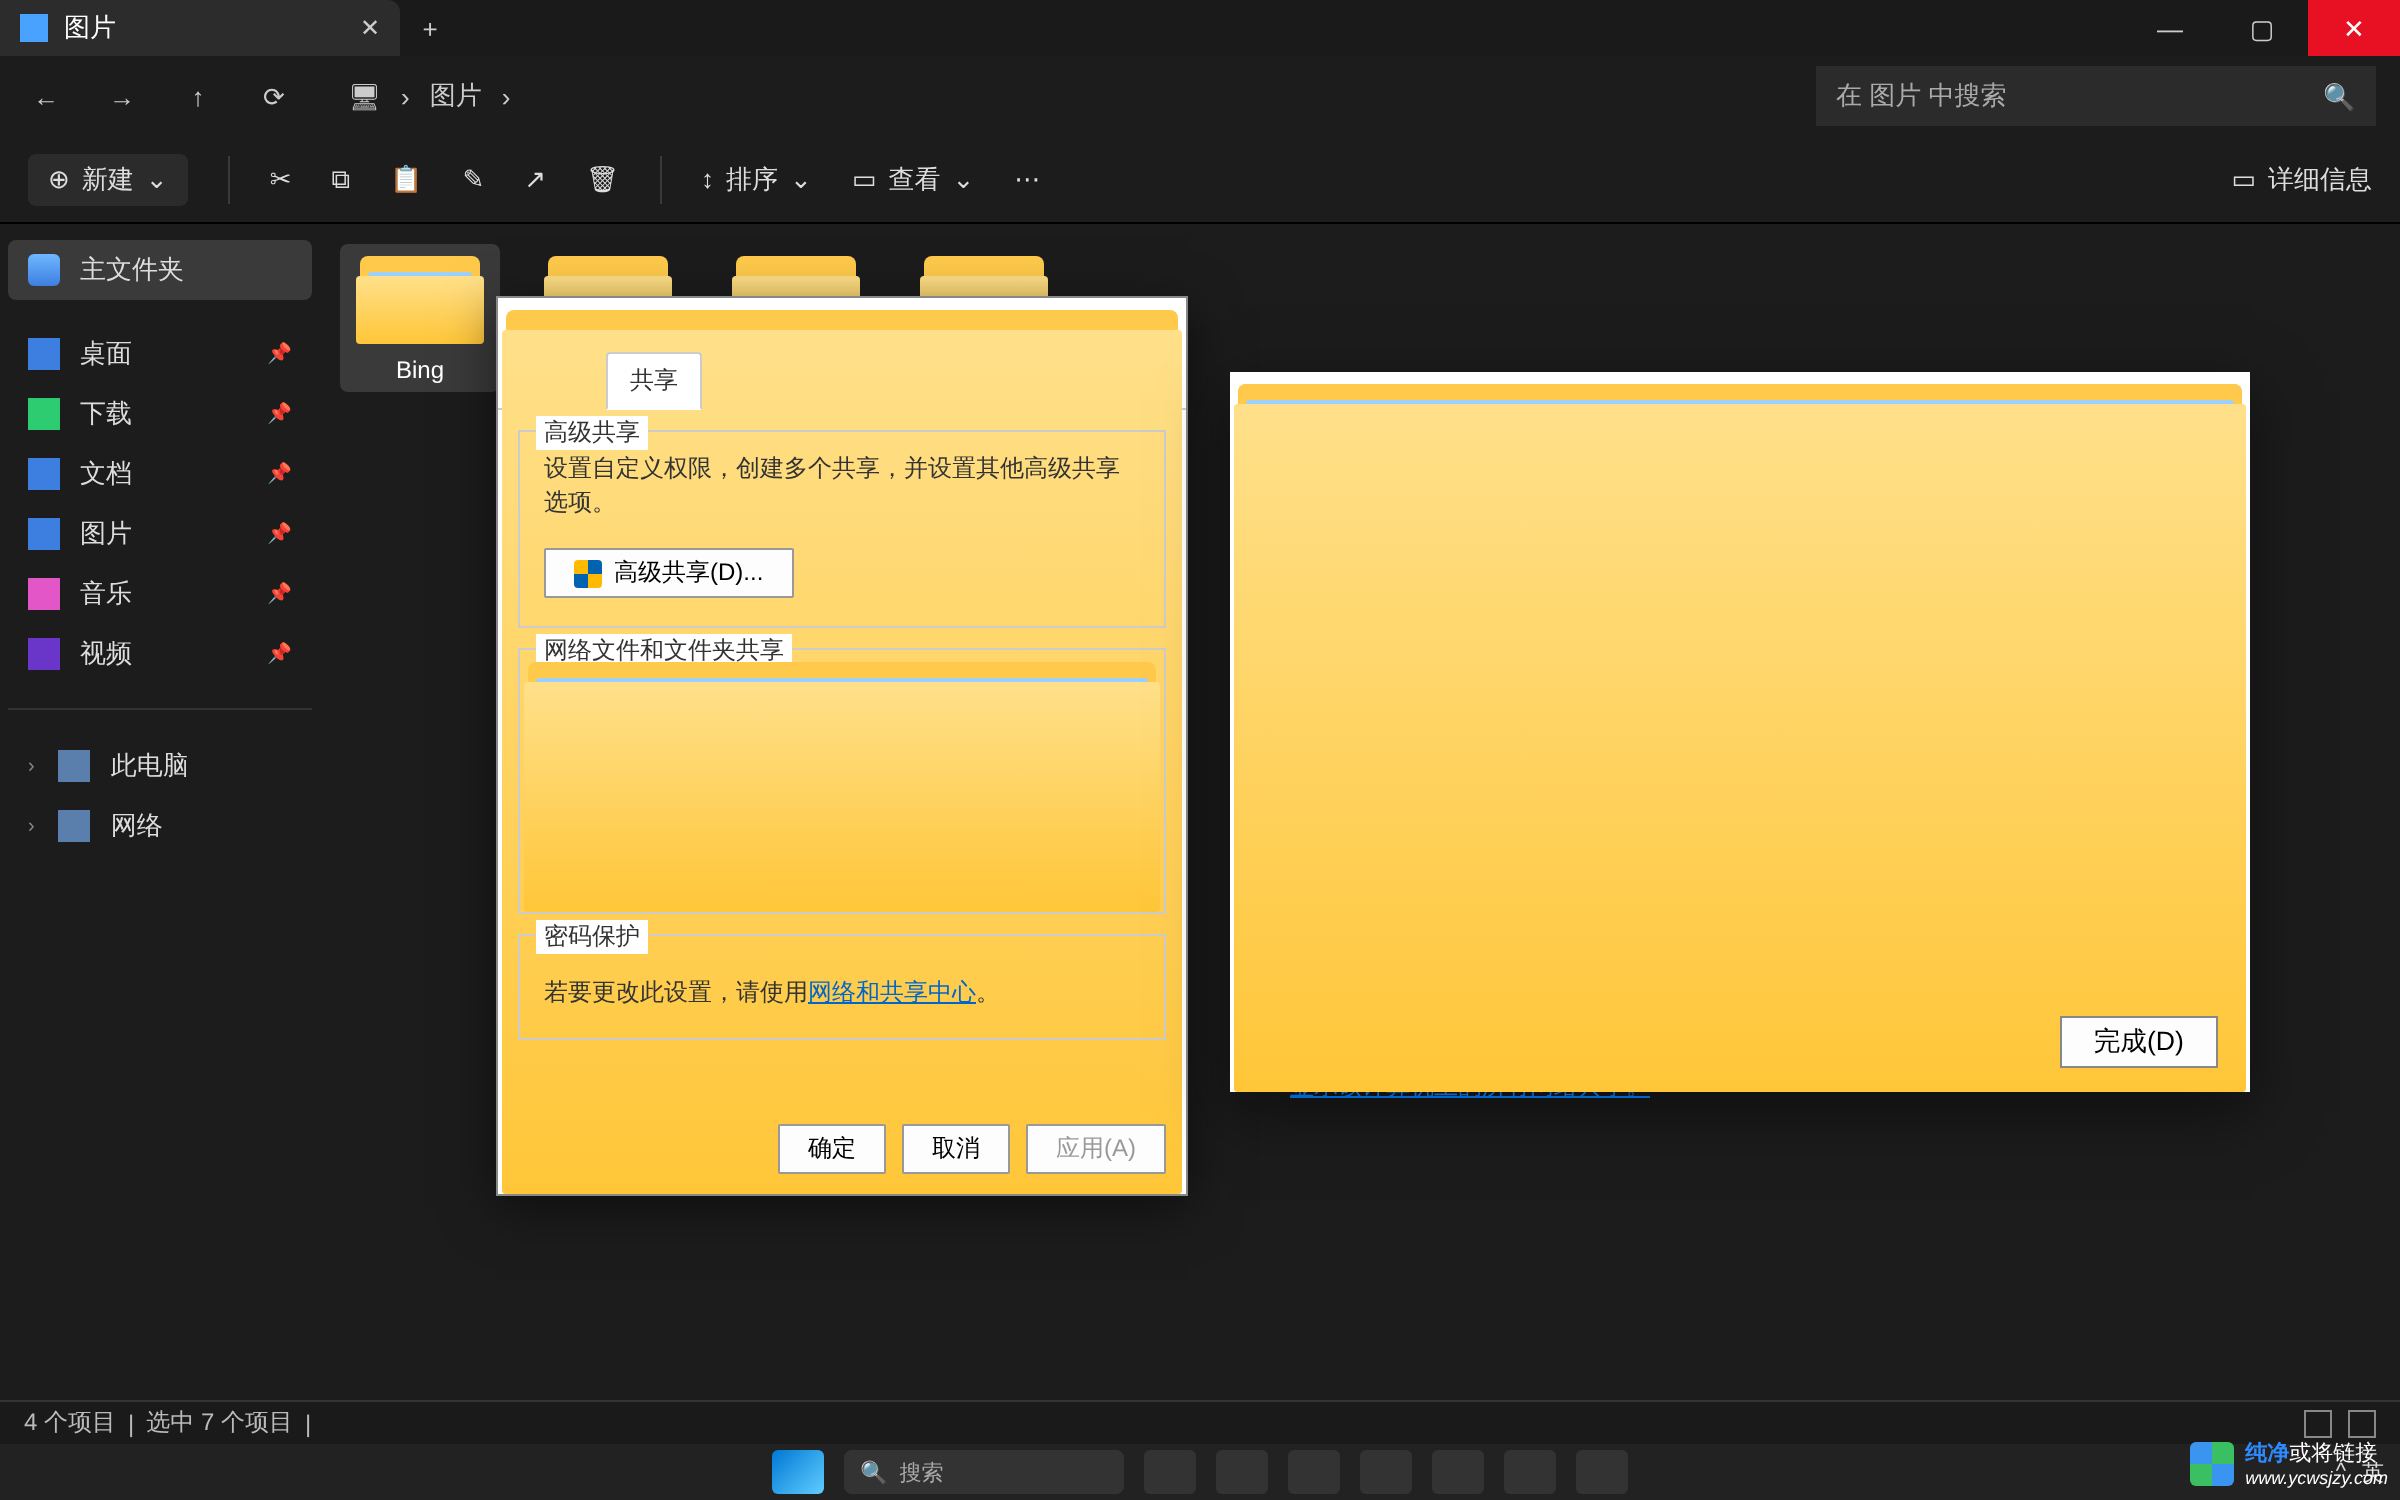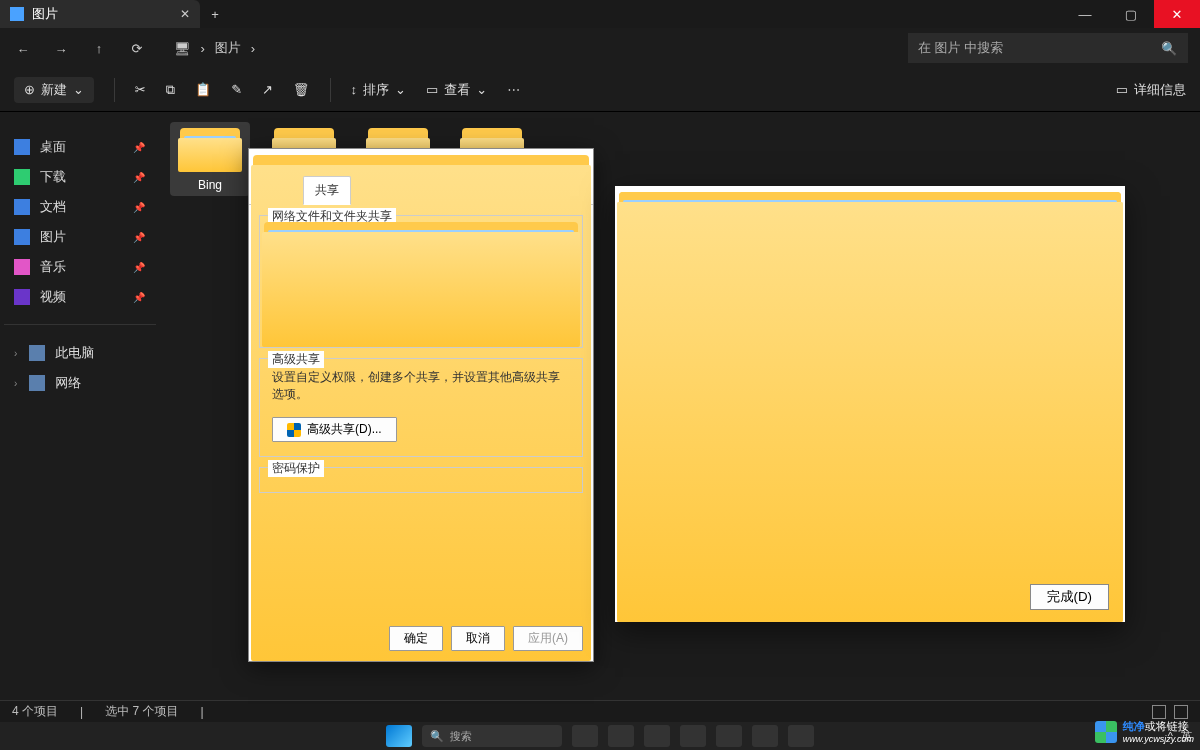--- a/index.html
+++ b/index.html
@@ -50,50 +50,50 @@
 .content { flex:1; padding:10px; display:flex; gap:14px; align-items:flex-start; }
 .folder { width:80px; display:flex; flex-direction:column; align-items:center; gap:6px; }
 .folder.sel { background:#3a3a3a; border-radius:4px; padding-bottom:4px; }
 .folder .ficon { width:68px; height:50px; position:relative; }
 .ficon .back { position:absolute; inset:6px 4px 0 4px; background:#ffca4b; border-radius:4px 4px 2px 2px; }
 .ficon .front { position:absolute; inset:16px 2px 0 2px; background:linear-gradient(#ffe08a,#ffc638); border-radius:2px; }
 .ficon .thumb { position:absolute; inset:14px 8px 6px 8px; background:linear-gradient(180deg,#9bd0ff 40%,#f0c080 40%); border-radius:2px; }
 .folder .label { font-size:12px; color:#fff; }
 
 
-.status { position:absolute; left:0; right:0; bottom:28px; height:22px; background:#1a1a1a; color:#bbb; font-size:12px; display:flex; align-items:center; padding:0 12px; gap:22px; border-top:1px solid #333; }
+.status { position:absolute; left:0; right:0; bottom:28px; height:22px; background:#1a1a1a; color:#bbb; font-size:12px; display:flex; align-items:center; padding:0 12px; gap:6px; border-top:1px solid #333; }
 .status .icons { margin-left:auto; display:flex; gap:8px; }
 .sqicon { width:14px; height:14px; border:1px solid #888; }
 
 
 .taskbar { position:absolute; left:0; right:0; bottom:0; height:28px; background:#222; display:flex; align-items:center; justify-content:center; gap:10px; }
 .taskbtn { width:26px; height:22px; background:#333; border-radius:3px; }
 .startbtn { background:linear-gradient(135deg,#0078d4,#60cdff); }
 .tasksearch { width:140px; height:22px; background:#333; border-radius:4px; display:flex; align-items:center; padding:0 8px; color:#aaa; font-size:11px; gap:6px; }
 .tray { position:absolute; right:8px; display:flex; align-items:center; gap:8px; color:#ddd; font-size:11px; }
 
 
-.propdlg { position:absolute; left:248px; top:148px; width:346px; height:514px; background:#fff; color:#333; border:1px solid #888; box-shadow:0 6px 24px rgba(0,0,0,0.5); font-size:12px; }
+.propdlg { position:absolute; left:248px; top:148px; width:346px; height:450px; background:#fff; color:#333; border:1px solid #888; box-shadow:0 6px 24px rgba(0,0,0,0.5); font-size:12px; }
 .propdlg .titlebar2 { height:26px; display:flex; align-items:center; padding:0 8px; gap:8px; }
 .propdlg .titlebar2 .x { margin-left:auto; color:#555; }
 .propdlg .tabs { display:flex; padding:0 6px; border-bottom:1px solid #ccc; }
 .propdlg .tab2 { padding:5px 11px; color:#333; border:1px solid transparent; }
 .propdlg .tab2.sel { border:1px solid #ccc; border-bottom:1px solid #fff; background:#fff; border-radius:2px 2px 0 0; position:relative; top:1px; }
 .propdlg .section { border:1px solid #ccc; margin:10px; padding:10px 12px 14px; position:relative; }
 .propdlg .section .legend { position:absolute; top:-8px; left:8px; background:#fff; padding:0 4px; color:#333; }
 .propdlg .row { display:flex; align-items:center; gap:10px; }
 .propdlg .fico { width:28px; height:24px; }
 .propdlg .btn { border:1px solid #999; background:#fdfdfd; padding:3px 14px; border-radius:1px; font-size:12px; }
 .propdlg .shield { display:inline-block; width:14px; height:14px; background:conic-gradient(#0063b1 0 25%, #ffb900 0 50%, #0063b1 0 75%, #ffb900 0); border-radius:2px; margin-right:6px; vertical-align:middle; }
 .propdlg .link { color:#0066cc; text-decoration:underline; }
 .propdlg .btnrow { position:absolute; bottom:10px; right:10px; display:flex; gap:8px; }
 .propdlg .btn.dis { color:#999; }
 
 
-.netdlg { position:absolute; left:615px; top:186px; width:510px; height:436px; background:#fff; color:#333; box-shadow:0 10px 30px rgba(0,0,0,0.5); font-size:12px; }
+.netdlg { position:absolute; left:615px; top:186px; width:510px; height:360px; background:#fff; color:#333; box-shadow:0 10px 30px rgba(0,0,0,0.5); font-size:12px; }
 .netdlg .bar { height:28px; display:flex; align-items:center; padding:0 10px; }
 .netdlg .bar .x { margin-left:auto; color:#333; font-size:14px; }
 .netdlg .hdr { display:flex; align-items:center; gap:8px; padding:0 16px 8px; }
 .netdlg .body { padding:12px 30px; }
 .netdlg .h1 { color:#1a4b8c; font-size:15px; margin-bottom:12px; }
 .netdlg .link { color:#0066cc; text-decoration:underline; }
 .netdlg .listhdr { border:1px solid #888; padding:4px 8px; display:flex; justify-content:space-between; margin-top:24px; }
 .netdlg .list { border:1px solid #888; border-top:none; height:160px; padding:6px 8px; }
 .netdlg .li { display:flex; gap:8px; align-items:center; }
 .netdlg .fico2 { width:24px; height:20px; }
@@ -150,20 +150,24 @@
   <span class="toolbtn">🗑</span>
   <div class="hr"></div>
   <div class="toolbtn">↕ <span>排序</span> ⌄</div>
   <div class="toolbtn">▭ <span>查看</span> ⌄</div>
   <span class="toolbtn">⋯</span>
   <div class="detailbtn">▭ <span>详细信息</span></div>
 </div>
 
 <div class="main">
   <div class="sidebar">
+    <div class="item sel">
+        <span class="ico ico-home"></span>
+        <span>主文件夹</span>
+      </div>
     <div class="sep"></div>
     <div class="item">
         <span class="ico ico-pic"></span>
         <span>桌面</span>
         <span class="pin">📌</span>
       </div>
     <div class="item">
         <span class="ico ico-dl"></span>
         <span>下载</span>
         <span class="pin">📌</span>
@@ -268,45 +272,48 @@
   </div>
   <div class="tabs">
     <div class="tab2">常规</div>
     <div class="tab2 sel">共享</div>
     <div class="tab2">安全</div>
     <div class="tab2">以前的版本</div>
     <div class="tab2">自定义</div>
   </div>
 
   <div class="section">
+    <span class="legend">高级共享</span>
+    <div>设置自定义权限，创建多个共享，并设置其他高级共享选项。</div>
+    <div style="margin-top:14px;"><button class="btn"><span class="shield"></span><span>高级共享(D)...</span></button></div>
+  </div>
+
+  <div class="section">
     <span class="legend">网络文件和文件夹共享</span>
     <div class="row">
       <div class="ficon fico">
           <div class="back"></div>
           <div class="thumb"></div>
           <div class="front"></div>
         </div>
       <div>
         <div>Bing</div>
         <div>共享式</div>
       </div>
     </div>
     <div style="margin-top:10px;">网络路径(N):</div>
     <div>\\BILLYFU-PC\Bing</div>
     <div style="margin-top:10px;"><button class="btn">共享(S)...</button></div>
   </div>
 
   <div class="section">
-    <span class="legend">高级共享</span>
-    <div>设置自定义权限，创建多个共享，并设置其他高级共享选项。</div>
-    <div style="margin-top:14px;"><button class="btn"><span class="shield"></span><span>高级共享(D)...</span></button></div>
-  </div>
-
-  <div class="section">
     <span class="legend">密码保护</span>
+    <div style="margin-top:10px;">
+      <span>若要更改此设置，请使用</span><a class="link">网络和共享中心</a><span>。</span>
+    </div>
   </div>
 
   <div class="btnrow">
     <button class="btn">确定</button>
     <button class="btn">取消</button>
     <button class="btn dis">应用(A)</button>
   </div>
 </div>
 
 <div class="netdlg">

